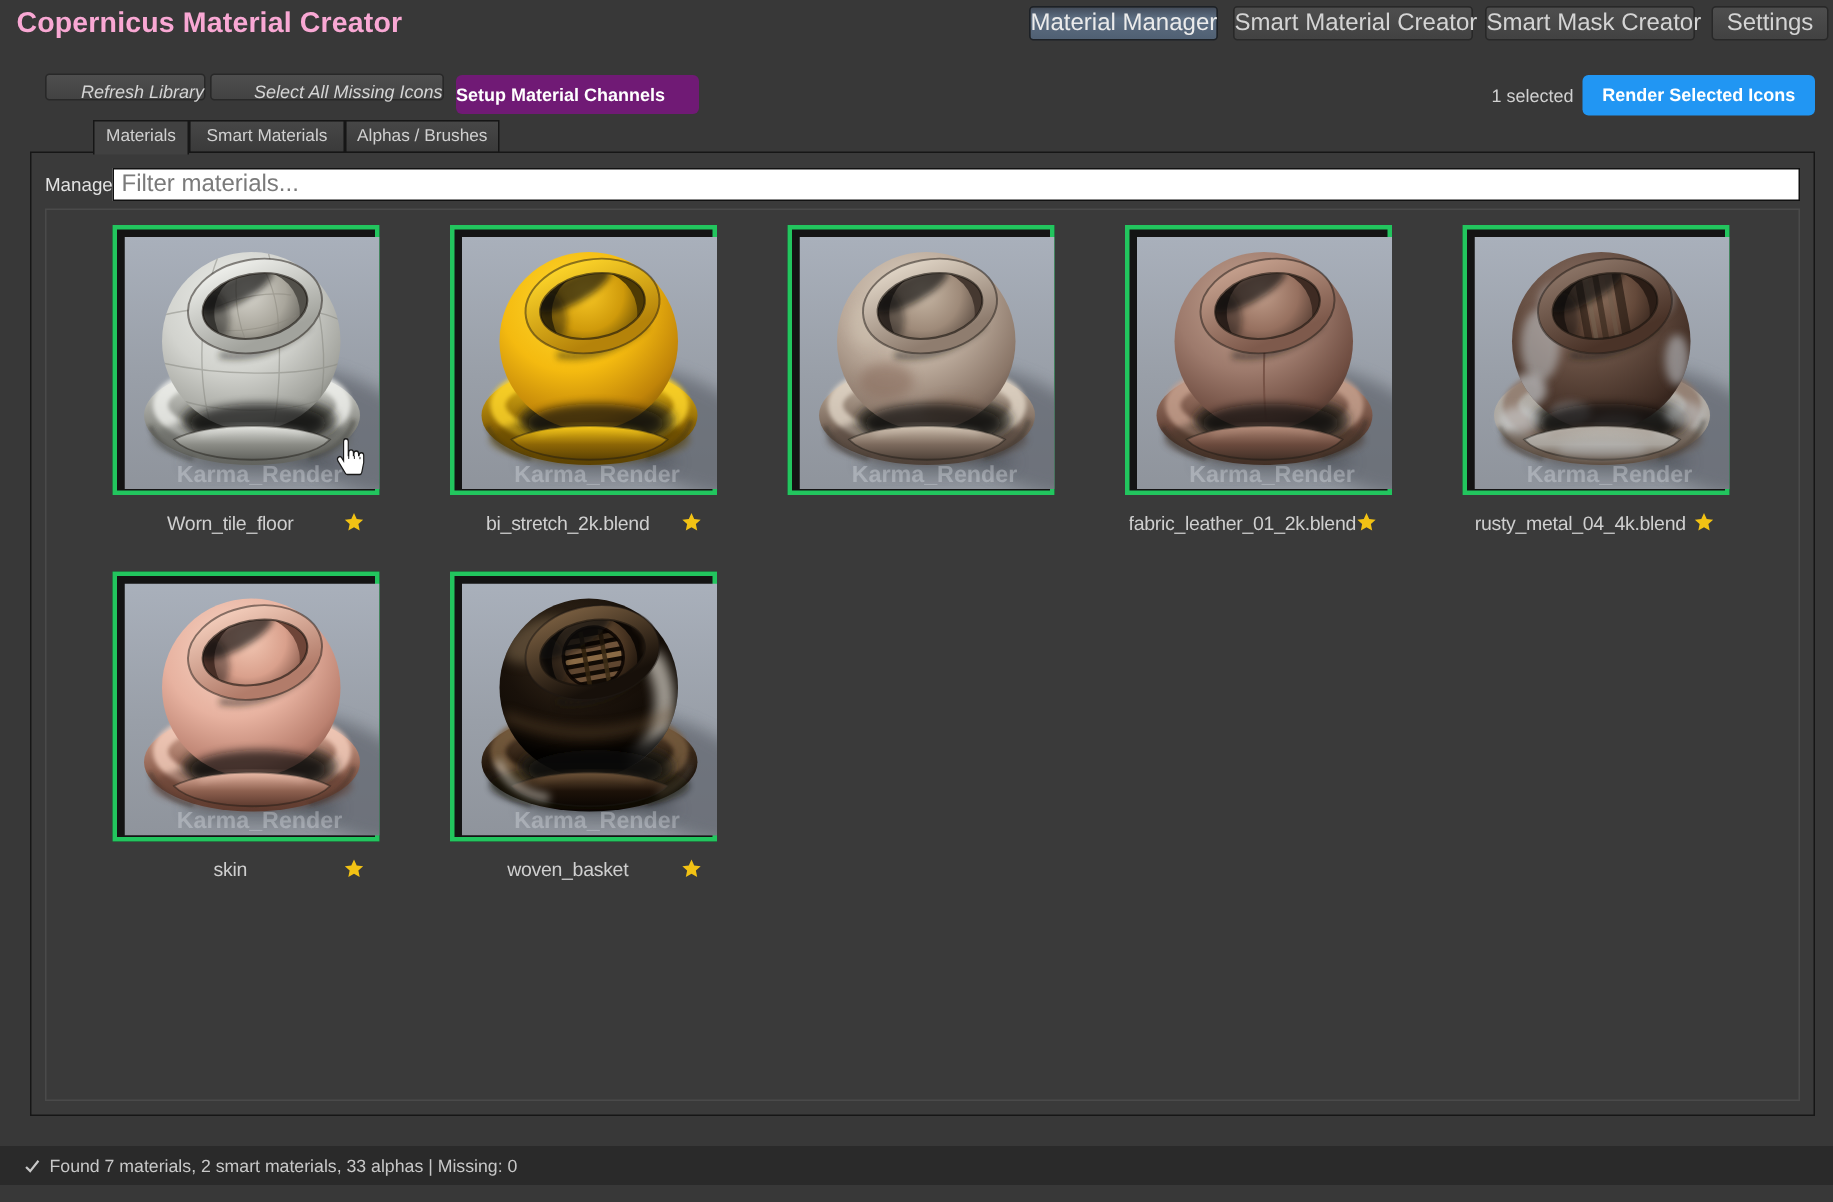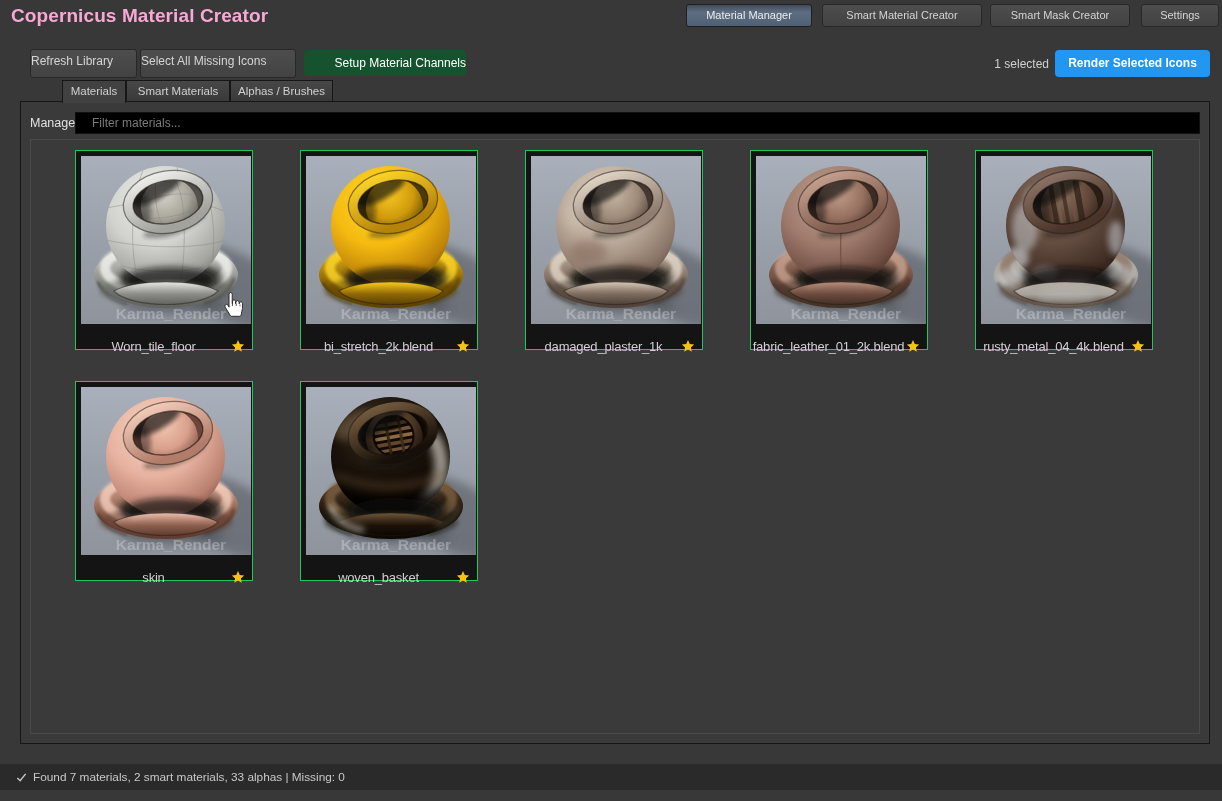--- a/index.html
+++ b/index.html
@@ -1,47 +1,47 @@
 <!DOCTYPE html>
 <html><head><meta charset="utf-8">
 <style>
 * { margin:0; padding:0; box-sizing:border-box; }
 html,body { width:1222px; height:801px; background:#383838; font-family:"Liberation Sans",sans-serif; overflow:hidden; position:relative; }
 .abs { position:absolute; }
-.btn { position:absolute; white-space:nowrap; height:23px; background:linear-gradient(180deg,#4e4e4e,#424242); border:1px solid #282828; border-radius:3px; color:#d4d4d4; font-size:11px; text-align:center; line-height:21px; }
-.btn2 { position:absolute; white-space:nowrap; height:29px; background:linear-gradient(180deg,#4e4e4e,#424242); border:1px solid #282828; border-radius:3px; color:#d4d4d4; font-size:12px; text-align:left; line-height:23px; }
+.btn { position:absolute; white-space:nowrap; height:23px; background:linear-gradient(180deg,#4e4e4e,#424242); border:1px solid #282828; border-radius:3px; color:#d4d4d4; font-size:16px; text-align:center; line-height:21px; }
+.btn2 { position:absolute; white-space:nowrap; height:18px; background:linear-gradient(180deg,#4e4e4e,#424242); border:1px solid #282828; border-radius:3px; color:#d4d4d4; font-size:12px; text-align:right; line-height:23px;font-style:italic; }
 .tab { position:absolute; top:80px; height:22px; border:1px solid #161616; color:#d0d0d0; font-size:11.5px; text-align:center; line-height:21px; background:linear-gradient(180deg,#474747,#3a3a3a);margin-left:40px; }
-.card { position:absolute; width:178px; height:200px; background:#141414; border:1px solid #22c55e; }
+.card { position:absolute; width:178px; height:180px; background:#141414; border:3px solid #22c55e; }
 .thumb { position:absolute; left:5px; top:5px; width:170px; height:168px; }
 .lbl { position:absolute; left:0; right:0; top:175px; height:41px; display:flex; align-items:center; }
 .nm { flex:1; text-align:center; color:#cfcfcf; font-size:13px; letter-spacing:-0.2px; white-space:nowrap; overflow:hidden; }
 .st { width:21px; padding-top:3px; }
 </style></head>
 <body>
 <div class="abs" style="left:11px;top:5px;font-size:19px;font-weight:bold;color:#f9a8d4;letter-spacing:0.1px">Copernicus Material Creator</div>
 
 <div class="btn" style="left:686px;top:4px;width:126px;background:linear-gradient(180deg,#434c5a 0%,#5d6e82 35%,#506073 100%);border-color:#1d2126;color:#ebebeb">Material Manager</div>
 <div class="btn" style="left:822px;top:4px;width:160px">Smart Material Creator</div>
 <div class="btn" style="left:990px;top:4px;width:140px">Smart Mask Creator</div>
 <div class="btn" style="left:1141px;top:4px;width:78px">Settings</div>
 
 <div class="btn2" style="left:30px;top:49px;width:107px">Refresh Library</div>
 <div class="btn2" style="left:140px;top:49px;width:156px">Select All Missing Icons</div>
-<div class="abs" style="left:304px;top:50px;width:162px;height:26px;background:#14532d;border-radius:4px;color:#fff;font-weight:normal;font-size:12px;text-align:right;line-height:26px;white-space:nowrap">Setup Material Channels</div>
+<div class="abs" style="left:304px;top:50px;width:162px;height:26px;background:#701a75;border-radius:4px;color:#fff;font-weight:bold;font-size:12px;text-align:left;line-height:26px;white-space:nowrap">Setup Material Channels</div>
 <div class="abs" style="right:173px;top:57px;color:#d0d0d0;font-size:12px">1 selected</div>
 <div class="abs" style="left:1055px;top:50px;width:155px;height:27px;background:#2196f3;border-radius:4px;color:#fff;font-weight:bold;font-size:12px;text-align:center;line-height:27px;white-space:nowrap">Render Selected Icons</div>
 
 <div class="abs" style="left:20px;top:101px;width:1190px;height:643px;border:1px solid #161616;background:#3a3a3a"></div>
 
 <div class="tab" style="left:22px;width:64px;height:23px;background:#414141;border-bottom:none;z-index:3">Materials</div>
 <div class="tab" style="left:86px;width:104px">Smart Materials</div>
 <div class="tab" style="left:190px;width:103px">Alphas / Brushes</div>
 
 <div class="abs" style="left:30px;top:112px;color:#e2e2e2;font-size:12.5px;line-height:22px">Manager:</div>
-<div class="abs" style="left:75px;top:112px;width:1125px;height:22px;background:#000000;border:1px solid #111;color:#7a7a7a;font-size:12px;line-height:20px;padding-left:16px">Filter materials...</div>
+<div class="abs" style="left:75px;top:112px;width:1125px;height:22px;background:#ffffff;border:1px solid #111;color:#7a7a7a;font-size:16px;line-height:20px;padding-left:5px">Filter materials...</div>
 
 <div class="abs" style="left:30px;top:139px;width:1170px;height:595px;border:1px solid #4a4a4a"></div>
 
 <div class="card" style="left:75px;top:150px">
 <div class="thumb"><svg width="170" height="168" viewBox="0 0 170 168">
 <defs>
 <linearGradient id="bg0" x1="0" y1="0" x2="0" y2="1">
 <stop offset="0" stop-color="#a9b0bb"></stop>
             <stop offset="0.55" stop-color="#999fa8"></stop>
             <stop offset="1" stop-color="#8f949c"></stop>
@@ -319,26 +319,20 @@
 
 <ellipse cx="76" cy="33" rx="28" ry="9" fill="#0b0907" opacity="0.66" filter="url(#b22)" transform="rotate(-18 76 33)"></ellipse>
 <ellipse cx="60" cy="48" rx="9" ry="16" fill="#0b0907" opacity="0.4" filter="url(#b22)"></ellipse>
 <path d="M58,74 Q88,84 120,64" stroke="#17130d" stroke-width="5" fill="none" opacity="0.45" filter="url(#b22)"></path>
 <ellipse cx="87" cy="46" rx="40" ry="26" fill="none" stroke="url(#rim2)" stroke-width="9.5"></ellipse>
 <ellipse cx="87" cy="46" rx="45" ry="31" fill="none" stroke="#1d1813" stroke-width="1.3" opacity="0.5"></ellipse>
 <ellipse cx="87" cy="46" rx="35.2" ry="21.4" fill="none" stroke="#15100c" stroke-width="1.4" opacity="0.6"></ellipse>
 </g>
 <text x="90" y="163" text-anchor="middle" font-family="Liberation Sans, sans-serif" font-size="15.5" font-weight="bold" fill="#e4e8ee" opacity="0.33">Karma_Render</text>
 </svg></div>
-<div class="lbl">
-      <span class="nm" style="">damaged_plaster_1k</span>
-      <span class="st"><svg width="14" height="14" viewBox="0 0 24 24">
-          <path d="M12 1.8 L15.1 8.6 22.5 9.4 17 14.4 18.5 21.7 12 18 5.5 21.7 7 14.4 1.5 9.4 8.9 8.6 Z" fill="#f2c214"></path>
-        </svg></span>
-    </div>
 </div>
 <div class="card" style="left:750px;top:150px">
 <div class="thumb"><svg width="170" height="168" viewBox="0 0 170 168">
 <defs>
 <linearGradient id="bg3" x1="0" y1="0" x2="0" y2="1">
 <stop offset="0" stop-color="#a9b0bb"></stop>
             <stop offset="0.55" stop-color="#999fa8"></stop>
             <stop offset="1" stop-color="#8f949c"></stop>
 </linearGradient>
 <radialGradient id="sp3" cx="0.40" cy="0.28" r="0.78">

